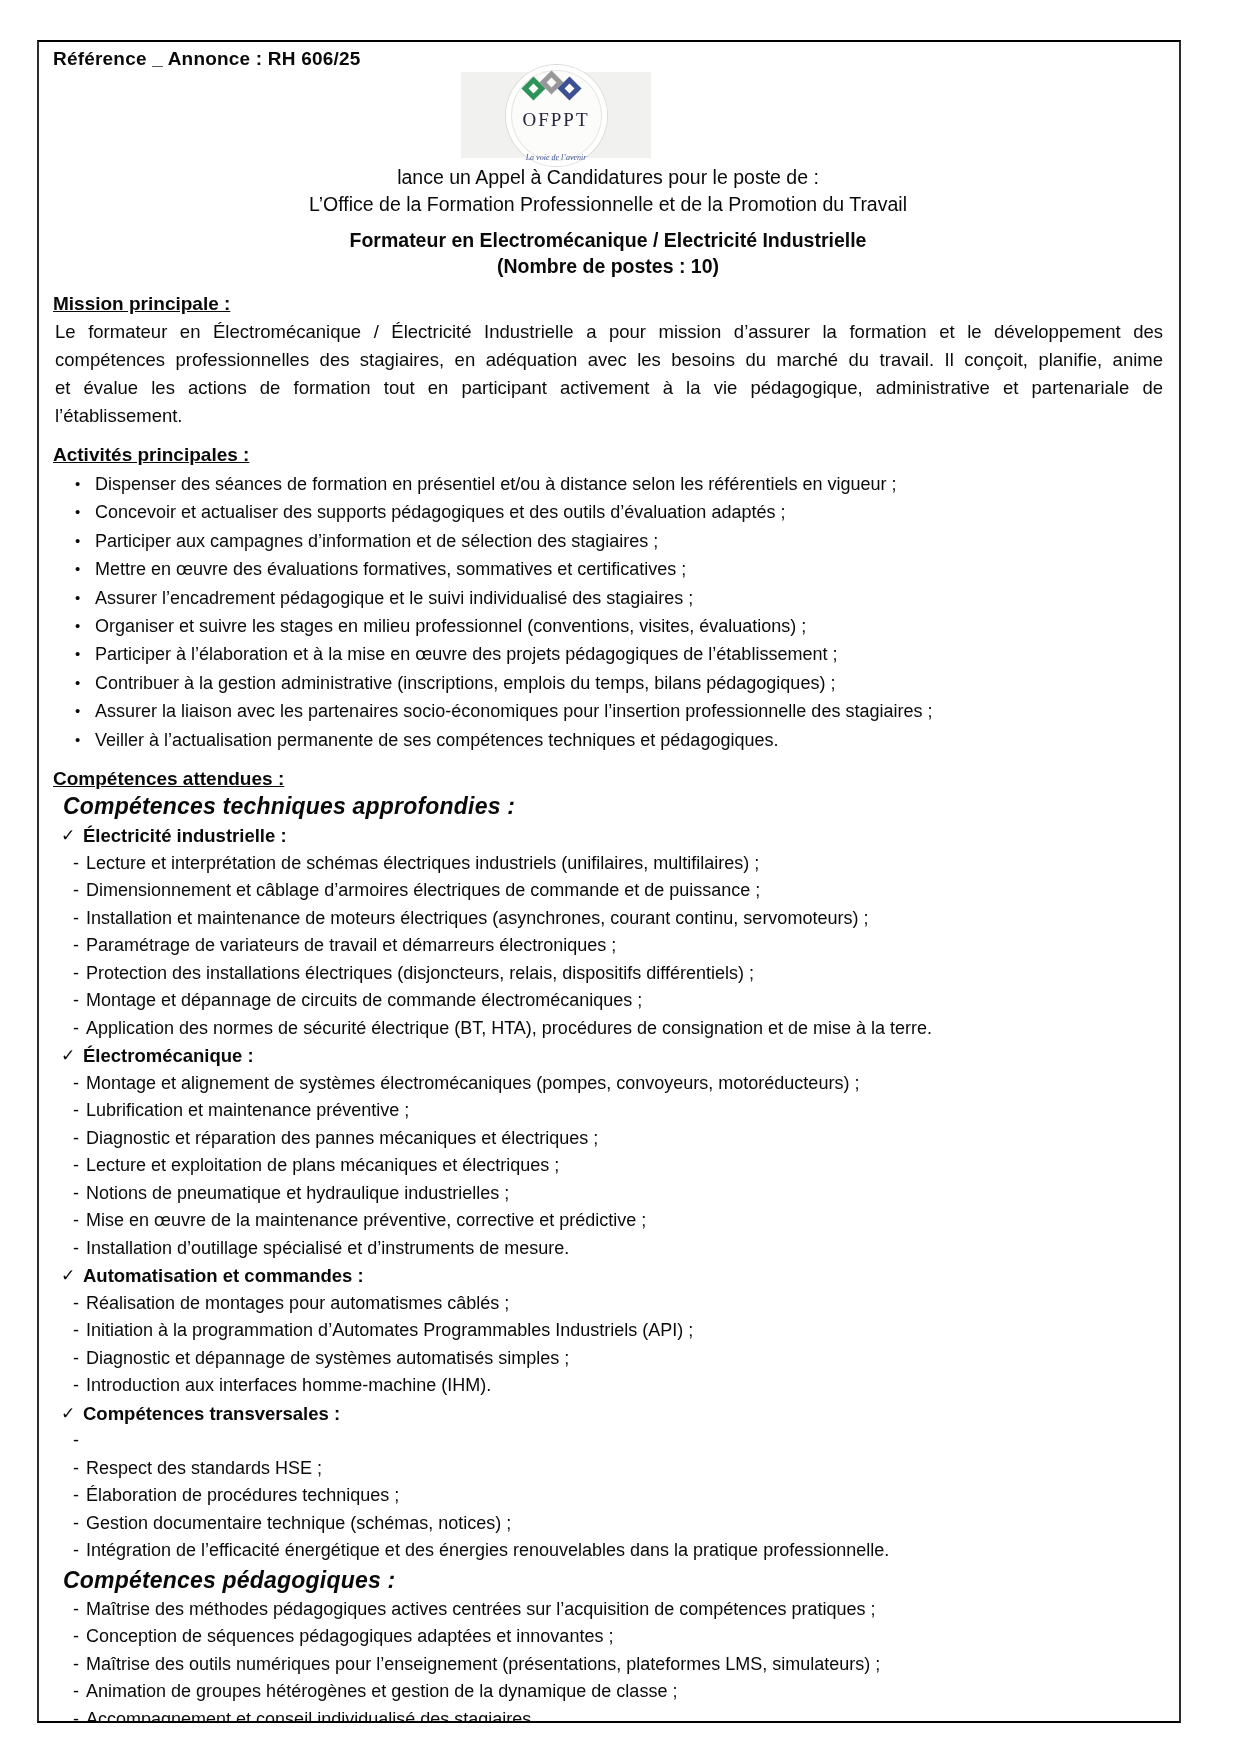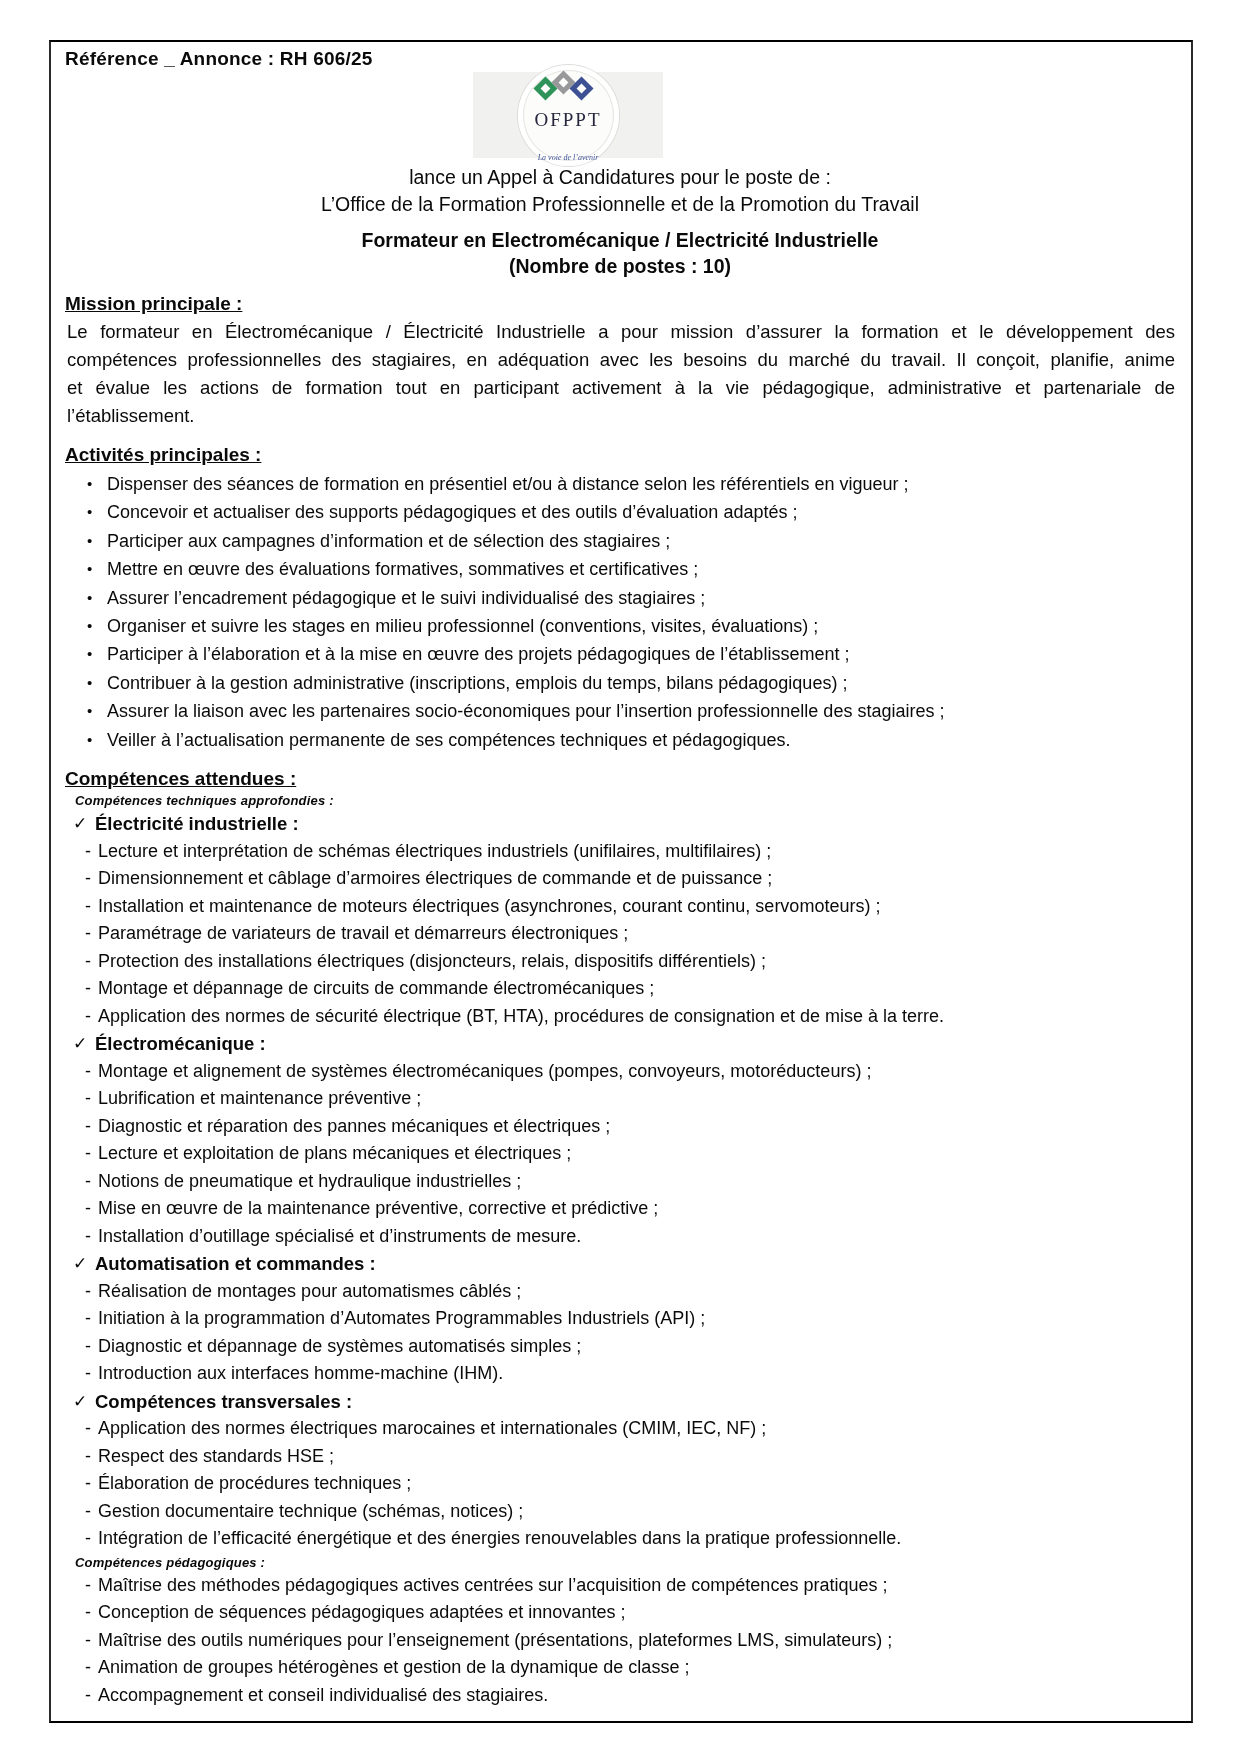--- a/index.html
+++ b/index.html
@@ -5,21 +5,21 @@
   * { margin: 0; padding: 0; box-sizing: border-box; }
   html, body {
     width: 1241px; height: 1755px;
     background: #ffffff;
     font-family: "Liberation Sans", sans-serif;
     color: #0a0a0a;
     overflow: hidden;
   }
   .sheet {
     position: absolute;
-    left: 49px; top: 40px;
+    left: 37px; top: 40px;
     width: 1144px; height: 1683px;
     border: 2px solid #2b2b2b;
     border-top-color: #000;
     border-bottom-color: #000;
     padding: 4px 14px 0 12px;
     background: #fff;
     overflow: hidden;
   }
   .ref-line {
     font-size: 19px;
@@ -92,21 +92,21 @@
   }
   .bullet-list { margin-top: 4px; }
   .bullet-list .li {
     display: flex;
     font-size: 18px;
     line-height: 28.4px;
     padding-left: 24px;
   }
   .bullet-list .marker { width: 20px; font-size: 15px; }
   .italic-heading {
-    font-size: 13px; font-weight: bold; font-style: italic;
+    font-size: 23px; font-weight: bold; font-style: italic;
     margin: 2px 0 2px 12px;
     letter-spacing: 0.2px;
   }
   .check-row {
     display: flex;
     font-size: 18.5px;
     line-height: 27.5px;
     padding-left: 10px;
   }
   .check-row .check { width: 22px; font-size: 17px; }
@@ -291,21 +291,20 @@
       </div>
     </div>
 
   <div class="check-row">
     <span class="check">✓</span>
     <span class="group-title">Compétences transversales :</span>
   </div>
   <div class="dash-list">
       <div class="li">
         <span class="marker">-</span>
-        <span class="txt">Application des normes électriques marocaines et internationales (CMIM, IEC, NF) ;</span>
       </div>
       <div class="li">
         <span class="marker">-</span>
         <span class="txt">Respect des standards HSE ;</span>
       </div>
       <div class="li">
         <span class="marker">-</span>
         <span class="txt">Élaboration de procédures techniques ;</span>
       </div>
       <div class="li">

